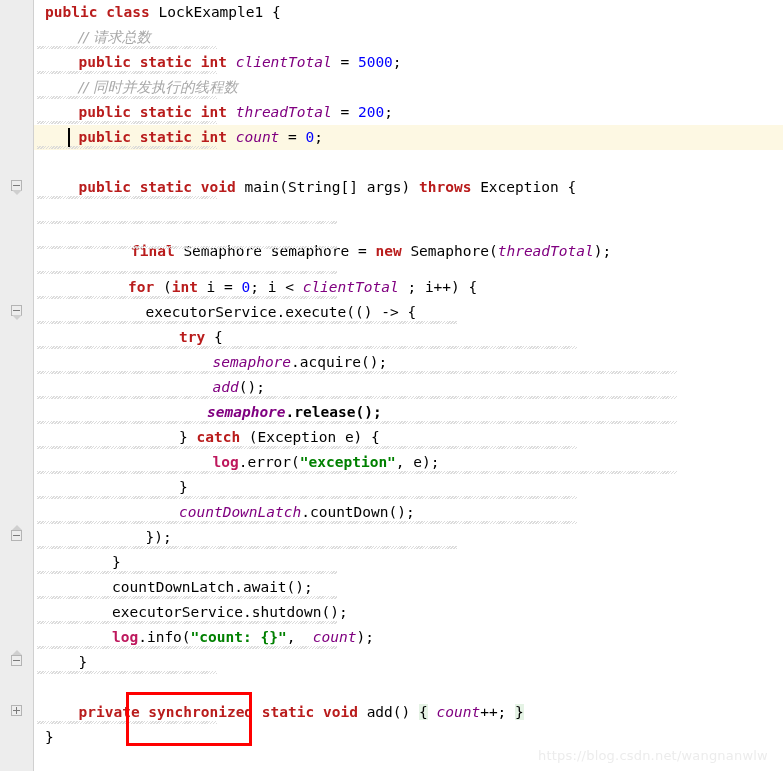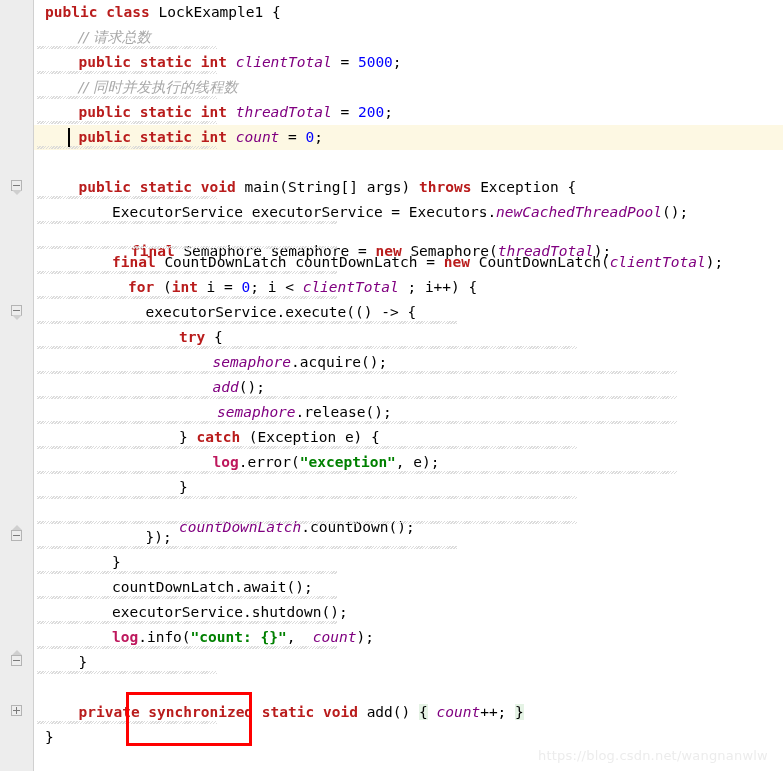--- a/index.html
+++ b/index.html
@@ -190,45 +190,43 @@
       <div class="squig" style="left: 37px; width: 180px; top: 71px; position: absolute;"></div>
       <div class="line" style="top: 75px;"><span class="txt" style="left: 78.5px;"><span class="cmt">// 同时并发执行的线程数</span></span></div>
       <div class="squig" style="left: 37px; width: 180px; top: 96px; position: absolute;"></div>
       <div class="line" style="top: 100px;"><span class="txt" style="left: 78.5px;"><span class="kw">public</span><span class="punct"> </span><span class="kw">static</span><span class="punct"> </span><span class="kw">int</span><span class="punct"> </span><span class="field">threadTotal</span><span class="punct"> = </span><span class="num">200</span><span class="punct">;</span></span></div>
       <div class="squig" style="left: 37px; width: 180px; top: 121px; position: absolute;"></div>
       <div class="line current" style="top: 125px;"><span class="txt" style="left: 78.5px;"><span class="kw">public</span><span class="punct"> </span><span class="kw">static</span><span class="punct"> </span><span class="kw">int</span><span class="punct"> </span><span class="field">count</span><span class="punct"> = </span><span class="num">0</span><span class="punct">;</span></span><div class="caret" style="left: 67.5px;"></div></div>
       <div class="squig" style="left: 37px; width: 180px; top: 146px; position: absolute;"></div>
       <div class="line" style="top: 150px;"><span class="txt" style="left: 45px;"></span></div>
       <div class="line" style="top: 175px;"><span class="txt" style="left: 78.5px;"><span class="kw">public</span><span class="punct"> </span><span class="kw">static</span><span class="punct"> </span><span class="kw">void</span><span class="punct"> </span><span class="ident">main</span><span class="punct">(String[] args) </span><span class="kw">throws</span><span class="punct"> Exception {</span></span></div>
       <div class="squig" style="left: 37px; width: 180px; top: 196px; position: absolute;"></div>
-      <div class="line" style="top: 200px;"><span class="txt" style="left: 112px;"><span class="ident">ExecutorService executorService = Executors.</span><span class="field">newCachedThreadPool</span><span class="punct">();</span></span></div>
       <div class="squig" style="left: 37px; width: 300px; top: 221px; position: absolute;"></div>
       <div class="line" style="top: 239px; margin-left: 19px;"><span class="txt" style="left: 112px;"><span class="kw">final</span><span class="ident"> Semaphore semaphore = </span><span class="kw">new</span><span class="ident"> Semaphore(</span><span class="field">threadTotal</span><span class="punct">);</span></span></div>
       <div class="squig" style="left: 37px; width: 300px; top: 246px; position: absolute;"></div>
-      <div class="line" style="top: 250px;"><span class="txt" style="left: 112px;"><span class="kw">final</span><span class="ident"> CountDownLatch countDownLatch = </span><span class="kw">new</span><span class="ident"> CountDownLatch(</span><span class="field">clientTotal</span><span class="punct">);</span></span></div>
       <div class="squig" style="left: 37px; width: 300px; top: 271px; position: absolute;"></div>
       <div class="line" style="top: 275px;"><span class="txt" style="left: 128px;"><span class="kw">for</span><span class="punct"> (</span><span class="kw">int</span><span class="ident"> i = </span><span class="num">0</span><span class="punct">; i &lt; </span><span class="field">clientTotal</span><span class="punct"> ; i++) {</span></span></div>
       <div class="squig" style="left: 37px; width: 300px; top: 296px; position: absolute;"></div>
       <div class="line" style="top: 300px;"><span class="txt" style="left: 145.5px;"><span class="ident">executorService.execute(() -&gt; {</span></span></div>
       <div class="squig" style="left: 37px; width: 420px; top: 321px; position: absolute;"></div>
       <div class="line" style="top: 325px;"><span class="txt" style="left: 179px;"><span class="kw">try</span><span class="punct"> {</span></span></div>
       <div class="squig" style="left: 37px; width: 540px; top: 346px; position: absolute;"></div>
       <div class="line" style="top: 350px;"><span class="txt" style="left: 212.5px;"><span class="field">semaphore</span><span class="ident">.acquire();</span></span></div>
       <div class="squig" style="left: 37px; width: 640px; top: 371px; position: absolute;"></div>
       <div class="line" style="top: 375px;"><span class="txt" style="left: 212.5px;"><span class="field">add</span><span class="punct">();</span></span></div>
       <div class="squig" style="left: 37px; width: 640px; top: 396px; position: absolute;"></div>
-      <div class="line" style="top: 400px;"><span class="txt" style="left: 217px;"><span class="field">semaphore</span><span class="ident">.release();</span></span></div>
+      <div class="line" style="top: 400px;"><span class="txt" style="left: 207px; font-weight: bold;"><span class="field">semaphore</span><span class="ident">.release();</span></span></div>
       <div class="squig" style="left: 37px; width: 640px; top: 421px; position: absolute;"></div>
       <div class="line" style="top: 425px;"><span class="txt" style="left: 179px;"><span class="punct">} </span><span class="kw">catch</span><span class="ident"> (Exception e) {</span></span></div>
       <div class="squig" style="left: 37px; width: 540px; top: 446px; position: absolute;"></div>
       <div class="line" style="top: 450px;"><span class="txt" style="left: 212.5px;"><span class="fieldb">log</span><span class="ident">.error(</span><span class="str">"exception"</span><span class="ident">, e);</span></span></div>
       <div class="squig" style="left: 37px; width: 640px; top: 471px; position: absolute;"></div>
       <div class="line" style="top: 475px;"><span class="txt" style="left: 179px;"><span class="punct">}</span></span></div>
       <div class="squig" style="left: 37px; width: 540px; top: 496px; position: absolute;"></div>
-      <div class="line" style="top: 500px;"><span class="txt" style="left: 179px; margin-top: 15px;"><span class="field">countDownLatch</span><span class="ident">.countDown();</span></span></div>
+      <div class="line" style="top: 500px;"><span class="txt" style="left: 179px;"><span class="field">countDownLatch</span><span class="ident">.countDown();</span></span></div>
       <div class="squig" style="left: 37px; width: 540px; top: 521px; position: absolute;"></div>
       <div class="line" style="top: 525px;"><span class="txt" style="left: 145.5px;"><span class="punct">});</span></span></div>
       <div class="squig" style="left: 37px; width: 420px; top: 546px; position: absolute;"></div>
       <div class="line" style="top: 550px;"><span class="txt" style="left: 112px;"><span class="punct">}</span></span></div>
       <div class="squig" style="left: 37px; width: 300px; top: 571px; position: absolute;"></div>
       <div class="line" style="top: 575px;"><span class="txt" style="left: 112px;"><span class="ident">countDownLatch.await();</span></span></div>
       <div class="squig" style="left: 37px; width: 300px; top: 596px; position: absolute;"></div>
       <div class="line" style="top: 600px;"><span class="txt" style="left: 112px;"><span class="ident">executorService.shutdown();</span></span></div>
       <div class="squig" style="left: 37px; width: 300px; top: 621px; position: absolute;"></div>
       <div class="line" style="top: 625px;"><span class="txt" style="left: 112px;"><span class="fieldb">log</span><span class="ident">.info(</span><span class="str">"count: {}"</span><span class="ident">,  </span><span class="field">count</span><span class="punct">);</span></span></div>

